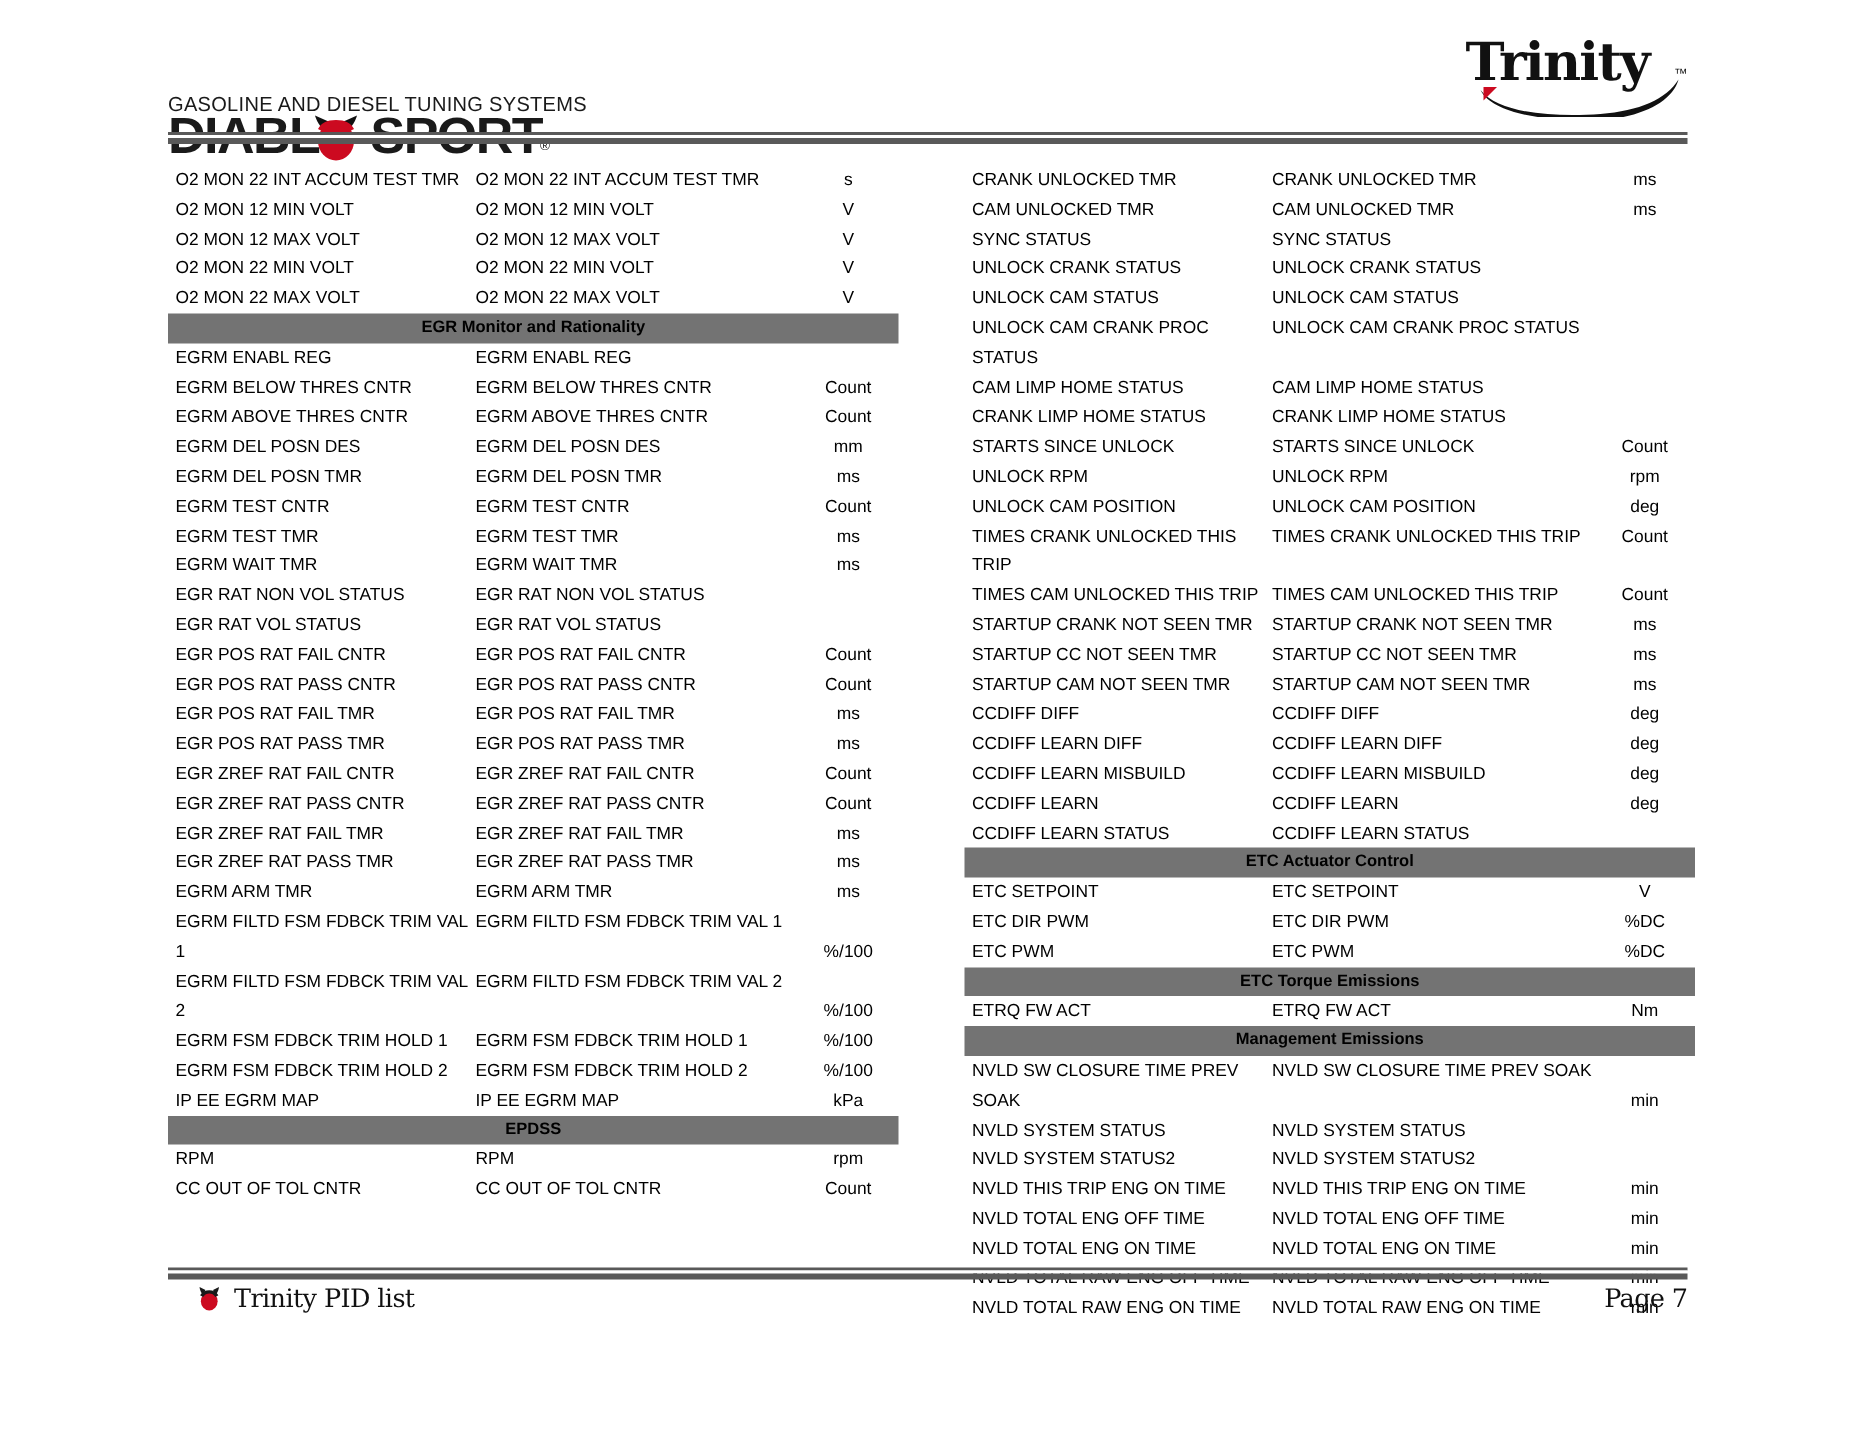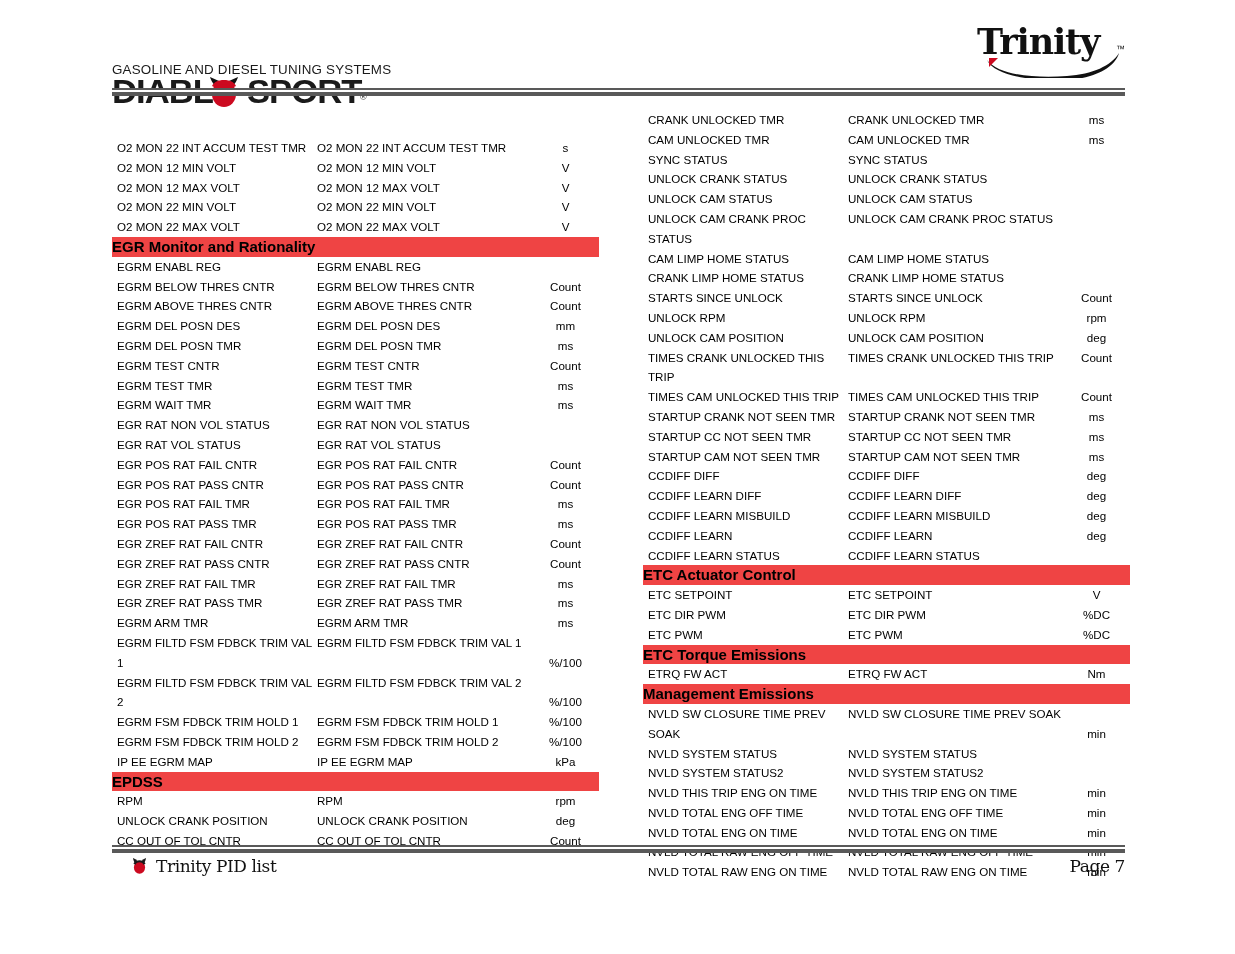--- a/index.html
+++ b/index.html
@@ -154,21 +154,21 @@
   .columns {
     position: absolute;
     left: 0;
     top: 110px;
     width: 1235px;
   }
   .col {
     position: absolute;
     top: 0;
   }
-  .col-left  { left: 112px;  width: 487px; margin-top: 28px; }
+  .col-left  { left: 112px;  width: 487px; }
   .col-right { left: 643px;  width: 487px; }
 
   table.pidtable {
     border-collapse: collapse;
     width: 100%;
     table-layout: fixed;
   }
   table.pidtable td {
     padding: 0;
     vertical-align: top;
@@ -181,26 +181,27 @@
     white-space: normal;
     overflow-wrap: break-word;
   }
   .row-name { width: 200px; padding-left: 5px !important; }
   .row-desc { width: 215px; }
   .row-unit { width: 67px; text-align: center; }
 
   tr.pid-row td { height: 19.8px; }
 
   tr.section-row td {
-    background: #ef4444;
+    background: #737373;
     color: #000000;
     font-weight: bold;
-    font-size: 15px;
+    font-size: 11px;
     line-height: 19.8px;
     height: 19.8px;
+    text-align: center;
   }
 
   
   .footer {
     position: absolute;
     left: 112px;
     top: 856px;
     width: 1013px;
     height: 30px;
   }
@@ -432,25 +433,20 @@
             </tr>
             <tr class="section-row">
               <td colspan="3">EPDSS</td>
             </tr>
             <tr class="pid-row">
               <td class="row-name">RPM</td>
               <td class="row-desc">RPM</td>
               <td class="row-unit">rpm</td>
             </tr>
             <tr class="pid-row">
-              <td class="row-name">UNLOCK CRANK POSITION</td>
-              <td class="row-desc">UNLOCK CRANK POSITION</td>
-              <td class="row-unit">deg</td>
-            </tr>
-            <tr class="pid-row">
               <td class="row-name">CC OUT OF TOL CNTR</td>
               <td class="row-desc">CC OUT OF TOL CNTR</td>
               <td class="row-unit">Count</td>
             </tr>
           </tbody>
       </table>
     </div>
 
     <div class="col col-right">
       <table class="pidtable">

